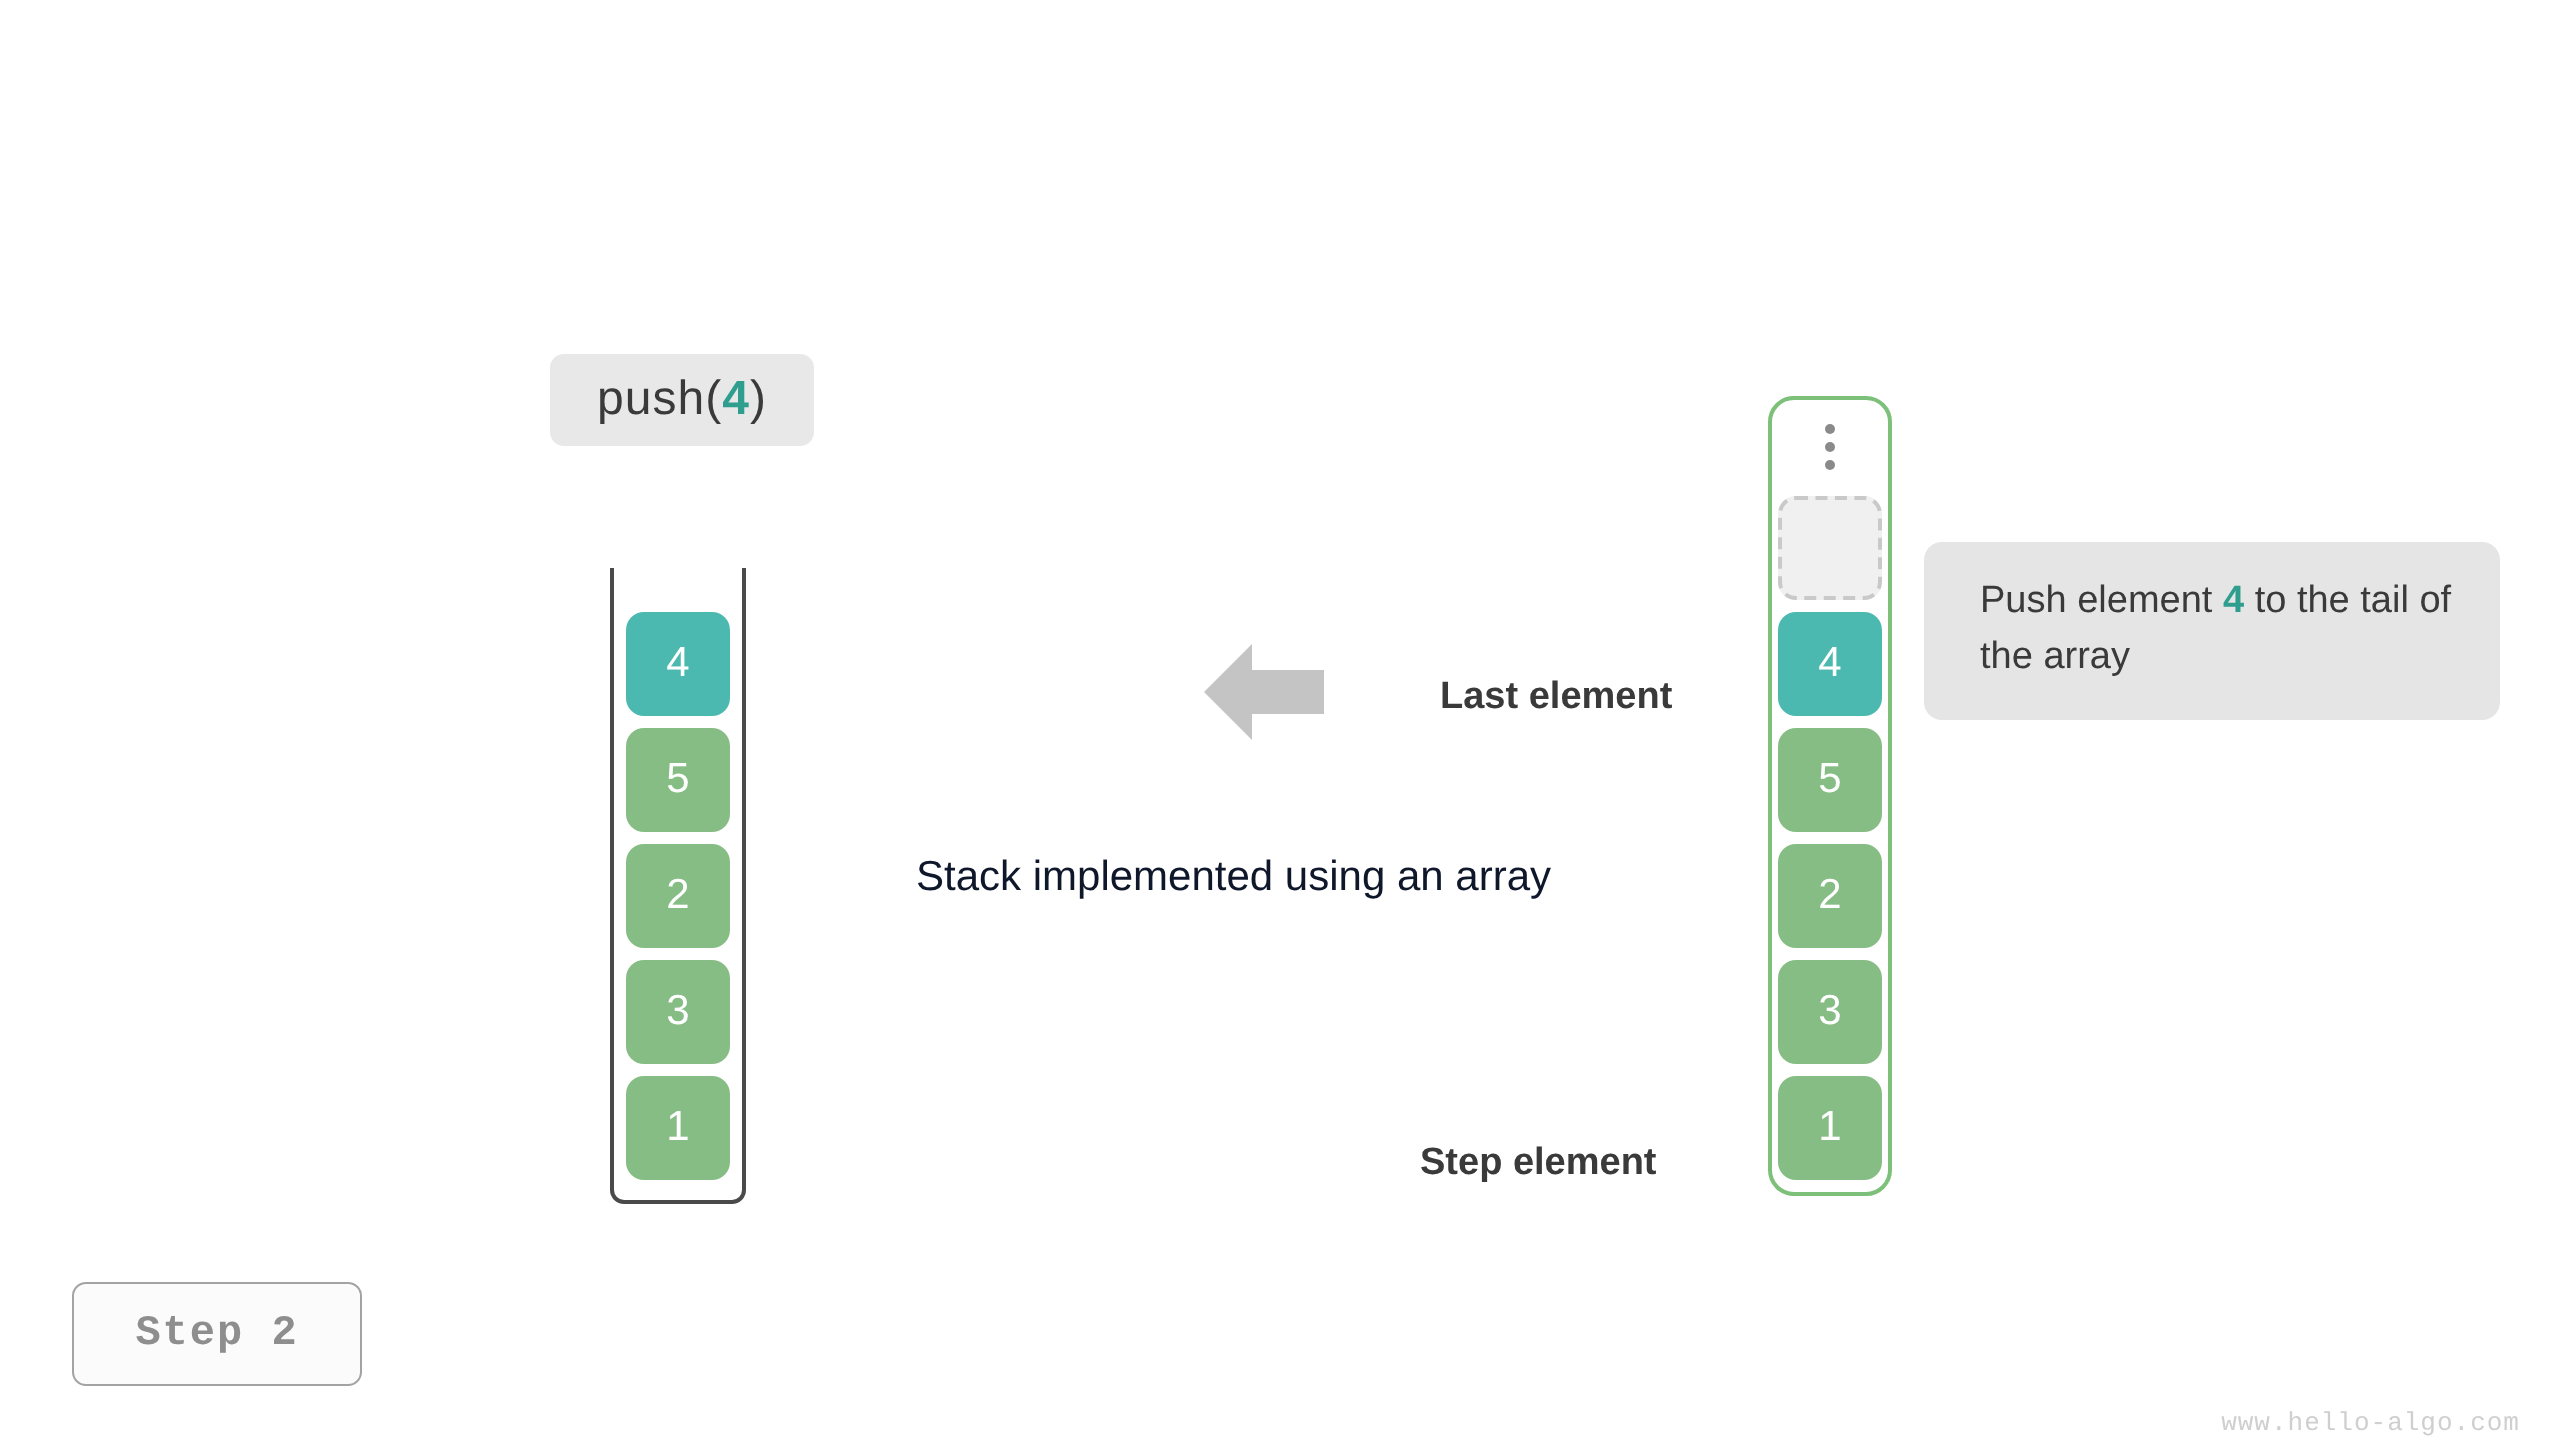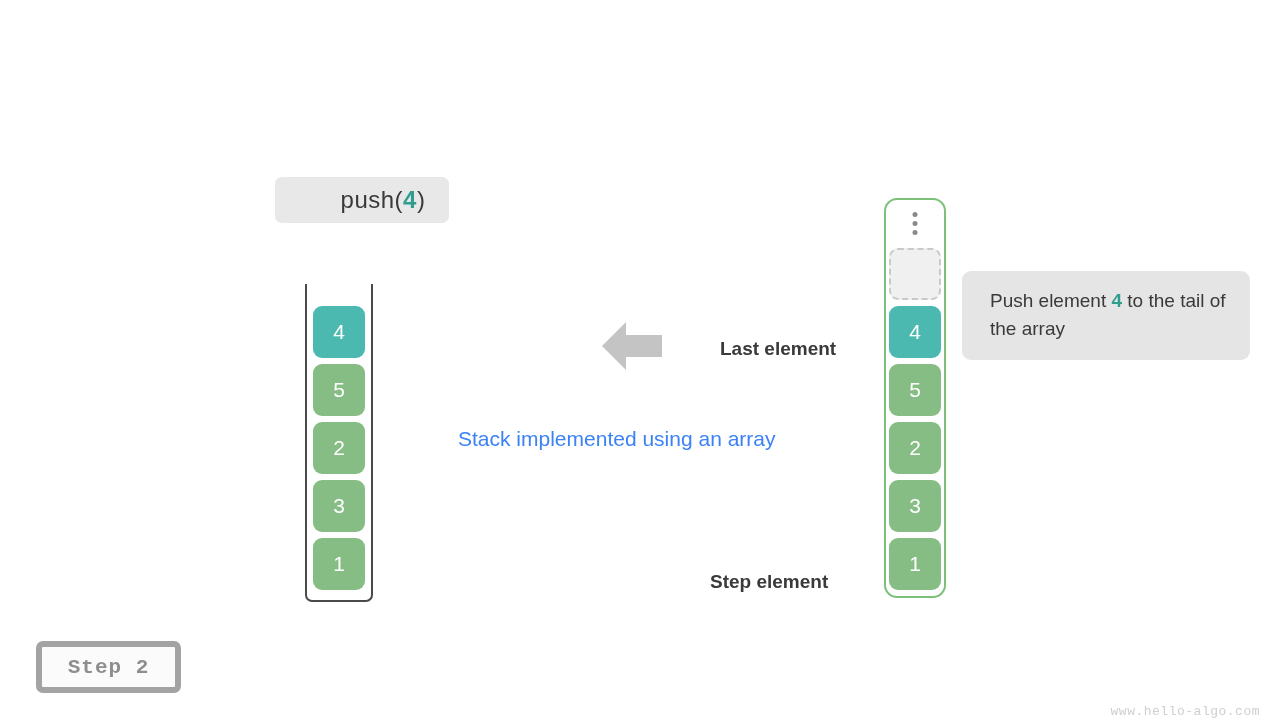--- a/index.html
+++ b/index.html
@@ -29,21 +29,20 @@
     height: 46px;
     background: #e8e8e8;
     border-radius: 7px;
     display: flex;
     align-items: center;
     justify-content: center;
     font-size: 24px;
     color: #3a3a3a;
     letter-spacing: 0.5px;
     white-space: pre;
-    padding-left: 42px;
   }
   .op-label .accent {
     color: #2f9e8f;
     font-weight: bold;
   }
 
   
   .stack-wrap {
     position: absolute;
     left: 305px;
@@ -173,33 +172,33 @@
     margin-top: 16px;
   }
   .label-last  { left: 720px; top: 322px; }
   .label-first { left: 710px; top: 555px; }
 
   .caption {
     position: absolute;
     left: 458px;
     top: 427px;
     font-size: 21px;
-    color: #3b82f6;
+    color: #0f172a;
     white-space: nowrap;
   }
 
   
   .step-badge {
     position: absolute;
     left: 36px;
     top: 641px;
     width: 145px;
     height: 52px;
     box-sizing: border-box;
-    border: 6px solid #a3a3a3;
+    border: 1px solid #a3a3a3;
     border-radius: 7px;
     background: #fbfbfb;
     display: flex;
     align-items: center;
     justify-content: center;
     font-family: "Liberation Mono", monospace;
     font-size: 21px;
     font-weight: bold;
     color: #8e8e8e;
     letter-spacing: 1px;

